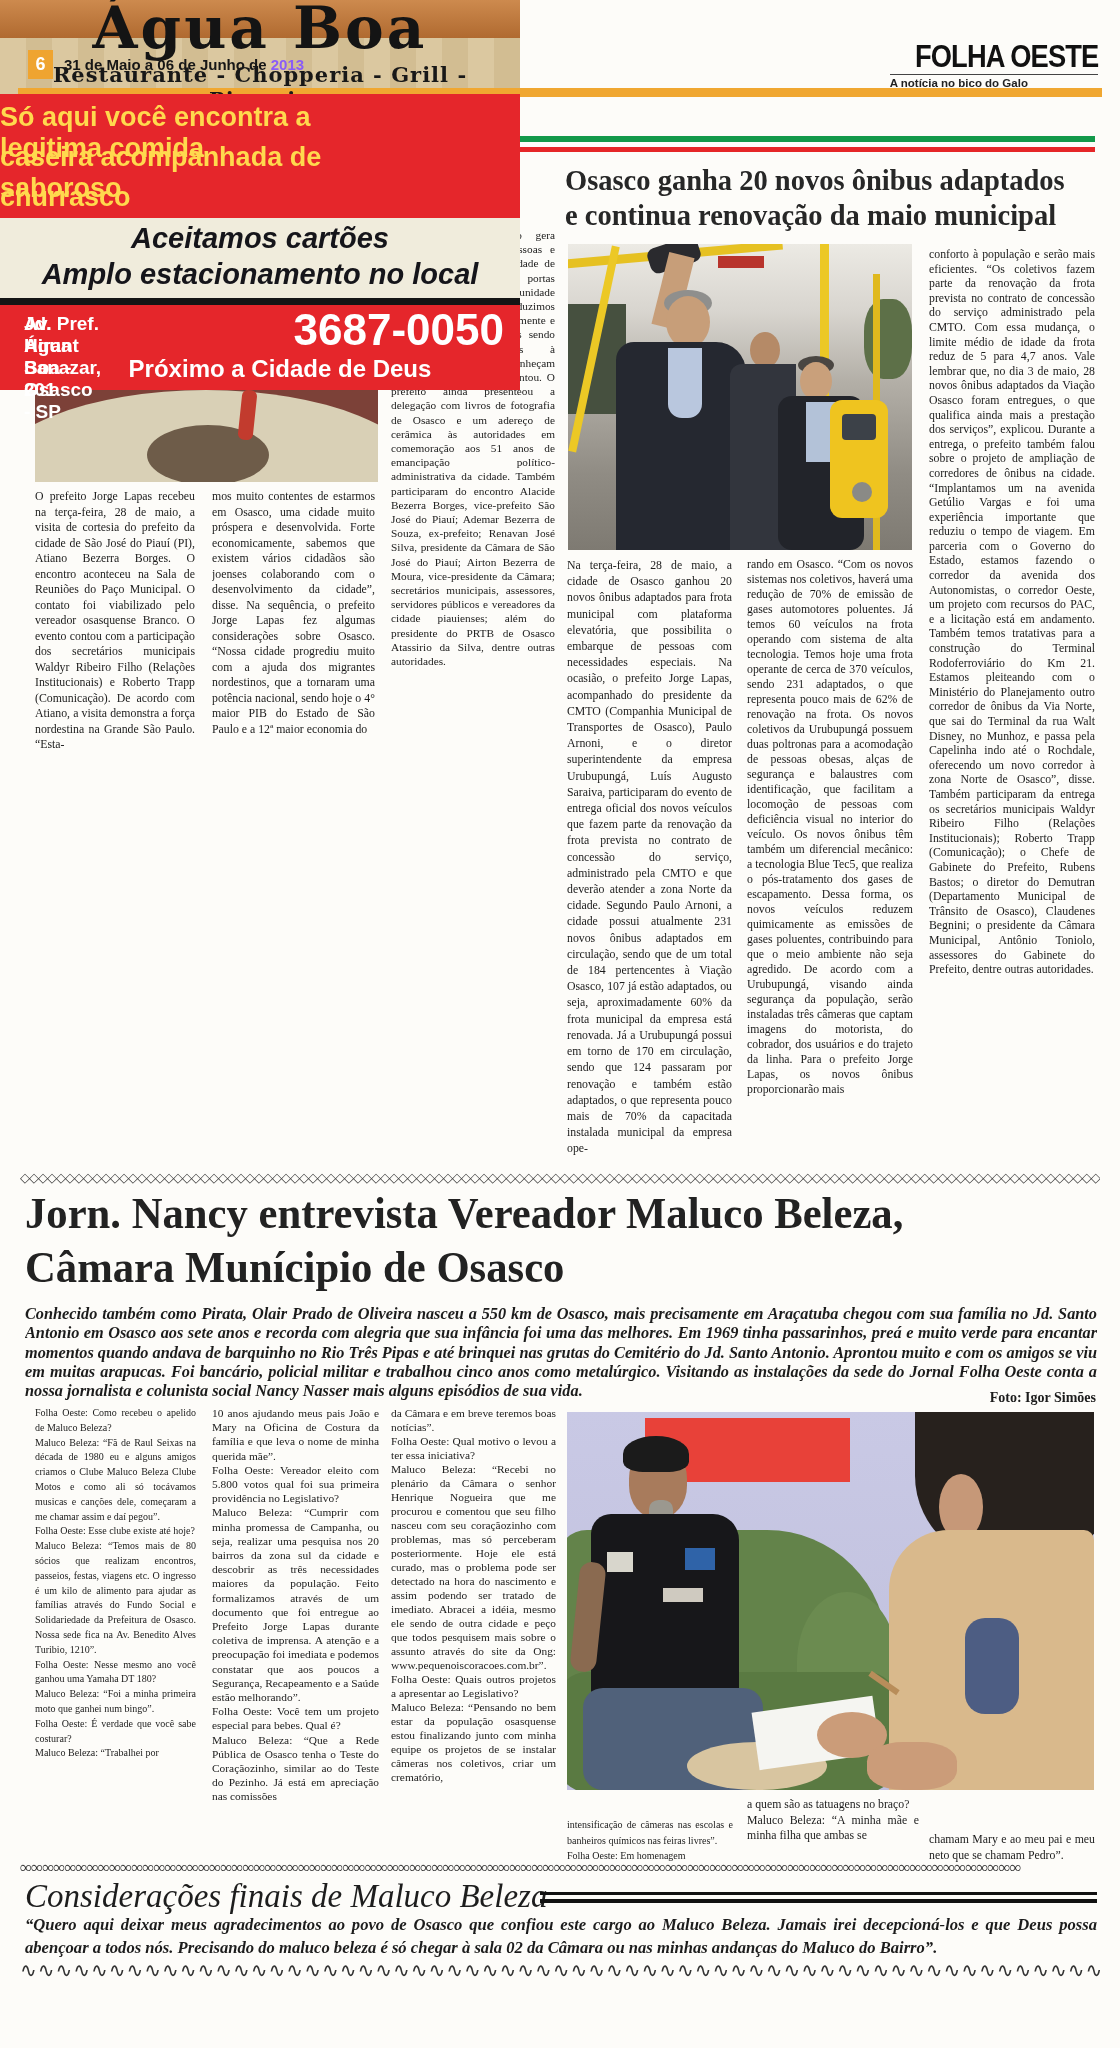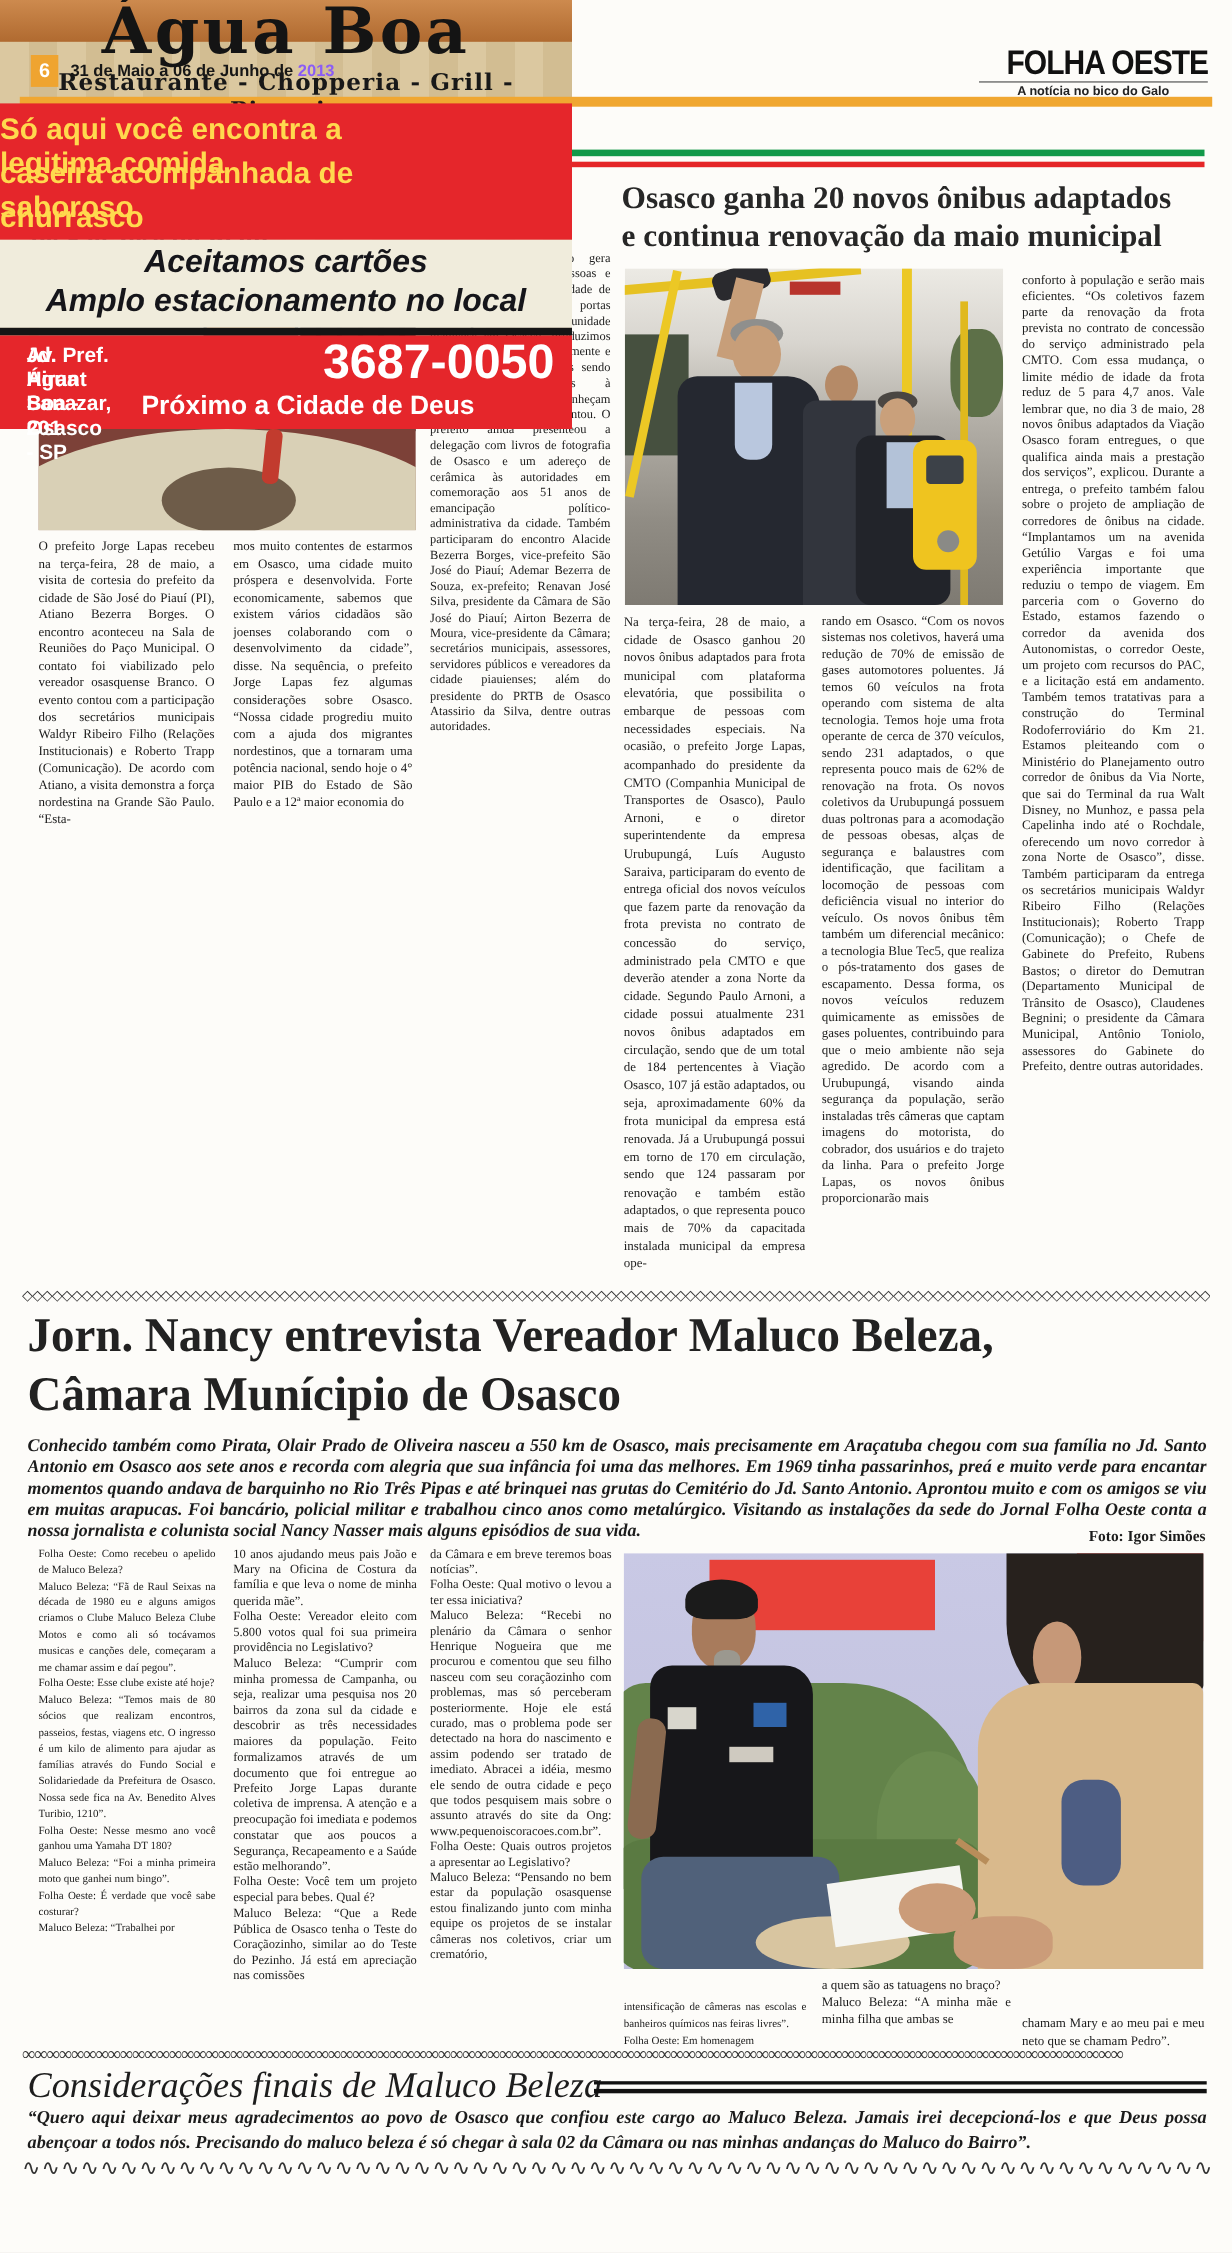--- a/index.html
+++ b/index.html
@@ -10,21 +10,21 @@
   .col{position:absolute;text-align:justify;white-space:pre-line;overflow:hidden;
        font-family:"Liberation Serif",serif;color:#1b1b1b;}
   .nowrap{white-space:nowrap;}
   .ph{position:absolute;overflow:hidden;}
   .ph div{position:absolute;}
   
   .pagenum{left:28px;top:50px;width:25px;height:29px;background:#efa430;color:#fff;
            font-weight:bold;font-size:18px;text-align:center;line-height:29px;}
   .dateline{left:64px;top:56px;font-size:15px;font-weight:bold;color:#161616;}
   .year{color:#8b5cf6;}
-  .masthead{right:22px;top:42px;text-align:center;}
+  .masthead{right:22px;top:42px;text-align:left;}
   .masthead-title{font-size:31px;font-weight:bold;letter-spacing:-1px;color:#111;
                   transform:scaleX(.88);transform-origin:right top;line-height:30px;}
   .masthead-rule{margin-top:2px;border-top:1.5px solid #444;}
   .masthead-tag{font-size:11.5px;font-weight:bold;color:#222;margin-top:2px;}
   .orange-bar{left:18px;top:88px;width:1084px;height:9px;background:#f0a731;}
   
   .section-title{left:28px;top:112px;font-size:46px;line-height:44px;font-weight:bold;color:#12994a;}
   .rule-green{left:182px;top:136px;width:913px;height:6px;background:#12994a;}
   .rule-red{left:182px;top:147px;width:913px;height:5px;background:#e52628;}
   .art-title{font-weight:bold;color:#272727;font-size:26.5px;line-height:33px;}

